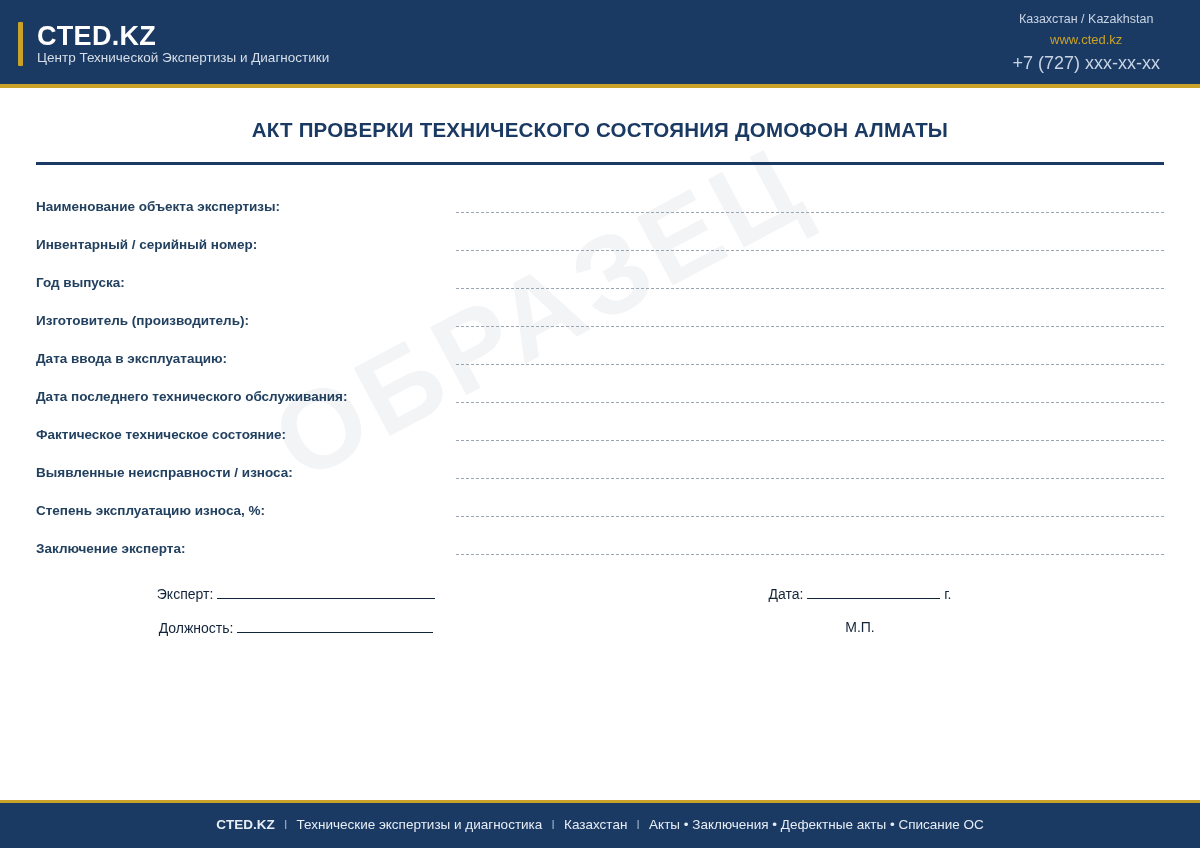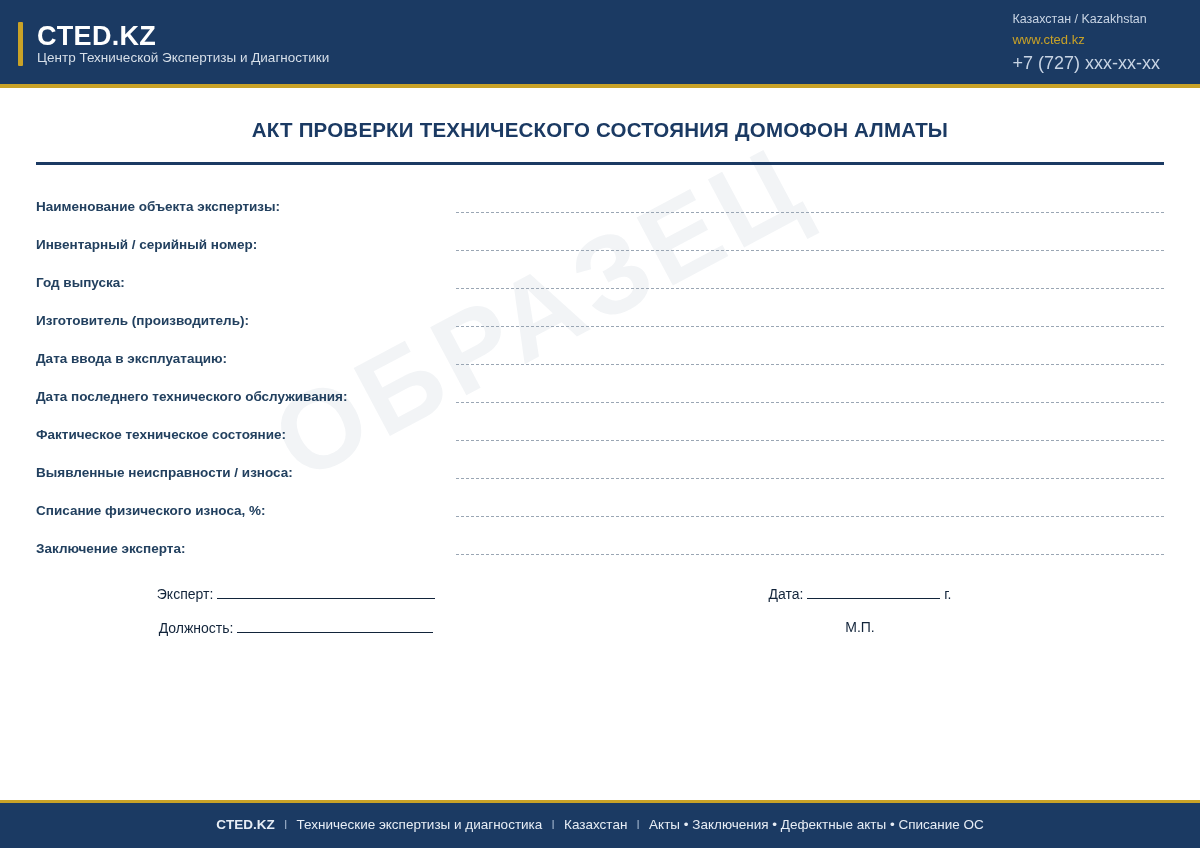--- a/index.html
+++ b/index.html
@@ -56,21 +56,21 @@
     letter-spacing: 0.3px;
     line-height: 1.1;
   }
   .brand-sub {
     color: #d7dfe9;
     font-size: 13.5px;
     margin-top: 0;
     line-height: 1.1;
   }
   .header-contacts {
-    text-align: left;
+    text-align: center;
     line-height: 1.55;
   }
   .hc-country {
     color: #c8d4e4;
     font-size: 12.5px;
   }
   .hc-site {
     color: #c9a227;
     font-size: 13px;
   }
@@ -260,21 +260,21 @@
       <div class="field-label">Фактическое техническое состояние:</div>
       <div class="field-line"></div>
     </div>
 
     <div class="field-row">
       <div class="field-label">Выявленные неисправности / износа:</div>
       <div class="field-line"></div>
     </div>
 
     <div class="field-row">
-      <div class="field-label">Списание физического износа, %:</div>
+      <div class="field-label">Степень эксплуатацию износа, %:</div>
       <div class="field-line"></div>
     </div>
 
     <div class="field-row">
       <div class="field-label">Заключение эксперта:</div>
       <div class="field-line"></div>
     </div>
 
   </div>
 

